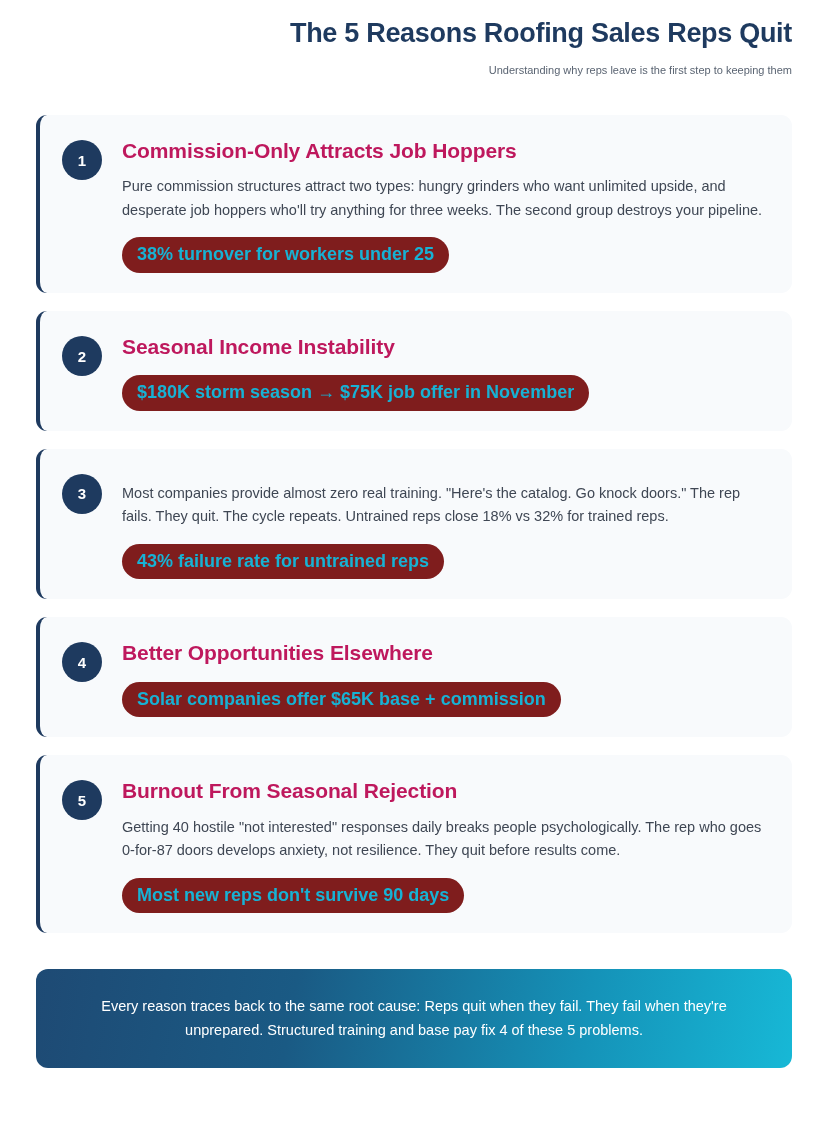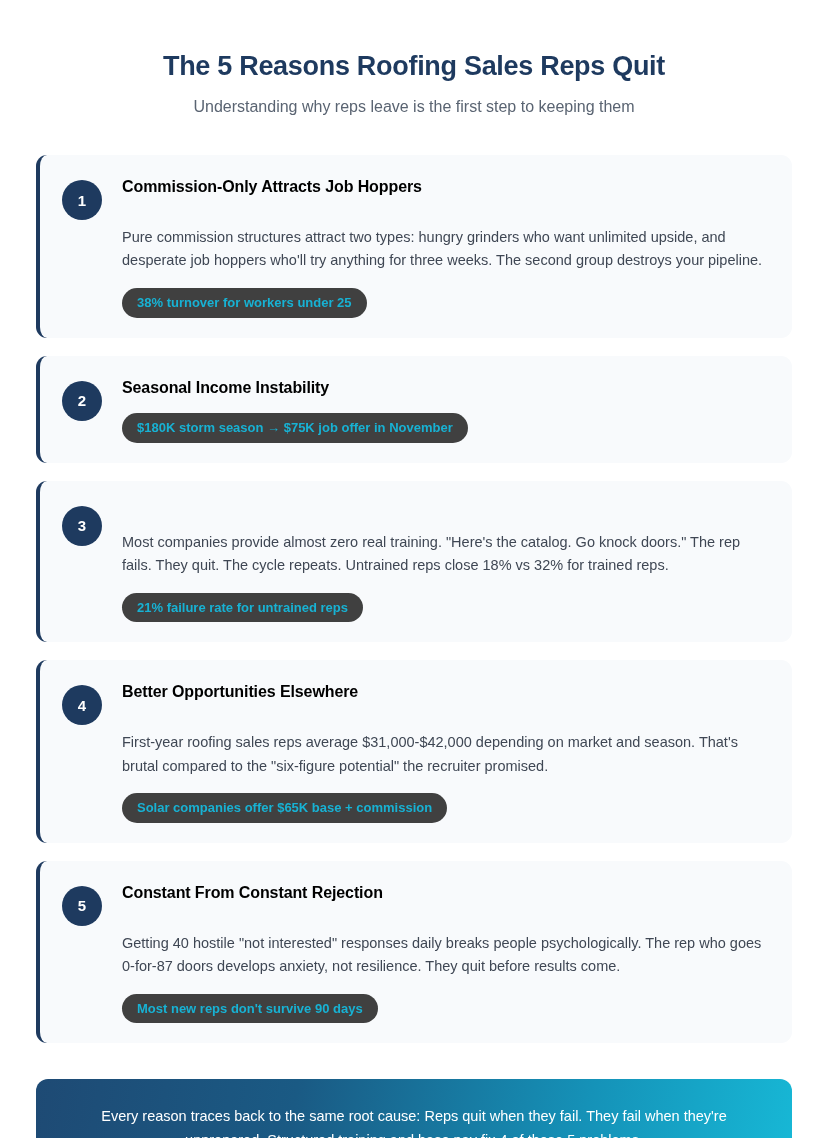--- a/index.html
+++ b/index.html
@@ -19,35 +19,35 @@
 
   .page {
     width: 828px;
     height: 1138px;
     padding: 0 36px;
     position: relative;
   }
 
   
   .header {
-    padding-top: 50px;
-    text-align: center;
+    padding-top: 17px;
+    text-align: right;
   }
 
   .page-title {
     font-size: 27px;
     font-weight: bold;
     color: #1e3a5f;
     letter-spacing: -0.3px;
     line-height: 1.25;
   }
 
   .page-subtitle {
     margin-top: 12px;
-    font-size: 16px;
+    font-size: 11px;
     color: #5a6472;
     font-weight: normal;
     line-height: 1.4;
   }
 
   
   .reasons {
     margin-top: 37px;
     display: flex;
     flex-direction: column;
@@ -79,40 +79,40 @@
     justify-content: center;
     margin-top: 3px;
   }
 
   .reason-body {
     flex: 1 1 auto;
     min-width: 0;
   }
 
   .reason-title {
-    font-size: 16px;
+    font-size: 21px;
     font-weight: bold;
-    color: #000000;
+    color: #be185d;
     line-height: 1.3;
     letter-spacing: -0.1px;
   }
 
   .reason-text {
-    margin-top: 28px;
+    margin-top: 11px;
     font-size: 14.5px;
     line-height: 1.62;
     color: #3f4754;
   }
 
   .reason-stat {
     display: inline-block;
     margin-top: 15px;
-    background: #404040;
+    background: #7f1d1d;
     color: #17b2d4;
-    font-size: 13px;
+    font-size: 18px;
     font-weight: bold;
     border-radius: 999px;
     padding: 7px 15px;
     line-height: 1.2;
     white-space: nowrap;
   }
 
   
   .summary-banner {
     margin-top: 36px;
@@ -155,37 +155,36 @@
       <div class="reason-body">
         <div class="reason-title">Seasonal Income Instability</div>
         <span class="reason-stat">$180K storm season → $75K job offer in November</span>
       </div>
     </div>
 
     <div class="reason-card">
       <div class="reason-badge">3</div>
       <div class="reason-body">
         <div class="reason-text">Most companies provide almost zero real training. "Here's the catalog. Go knock doors." The rep fails. They quit. The cycle repeats. Untrained reps close 18% vs 32% for trained reps.</div>
-        <span class="reason-stat">21% failure rate for untrained reps</span>
+        <span class="reason-stat">43% failure rate for untrained reps</span>
       </div>
     </div>
 
     <div class="reason-card">
       <div class="reason-badge">4</div>
       <div class="reason-body">
         <div class="reason-title">Better Opportunities Elsewhere</div>
-        <div class="reason-text">First-year roofing sales reps average $31,000-$42,000 depending on market and season. That's brutal compared to the "six-figure potential" the recruiter promised.</div>
         <span class="reason-stat">Solar companies offer $65K base + commission</span>
       </div>
     </div>
 
     <div class="reason-card">
       <div class="reason-badge">5</div>
       <div class="reason-body">
-        <div class="reason-title">Constant From Constant Rejection</div>
+        <div class="reason-title">Burnout From Seasonal Rejection</div>
         <div class="reason-text">Getting 40 hostile "not interested" responses daily breaks people psychologically. The rep who goes 0-for-87 doors develops anxiety, not resilience. They quit before results come.</div>
         <span class="reason-stat">Most new reps don't survive 90 days</span>
       </div>
     </div>
 
   </div>
 
   <div class="summary-banner">
     <span class="summary-lead">Every reason traces back to the same root cause:</span><span class="summary-rest"> Reps quit when they fail. They fail when they're unprepared. Structured training and base pay fix 4 of these 5 problems.</span>
   </div>

